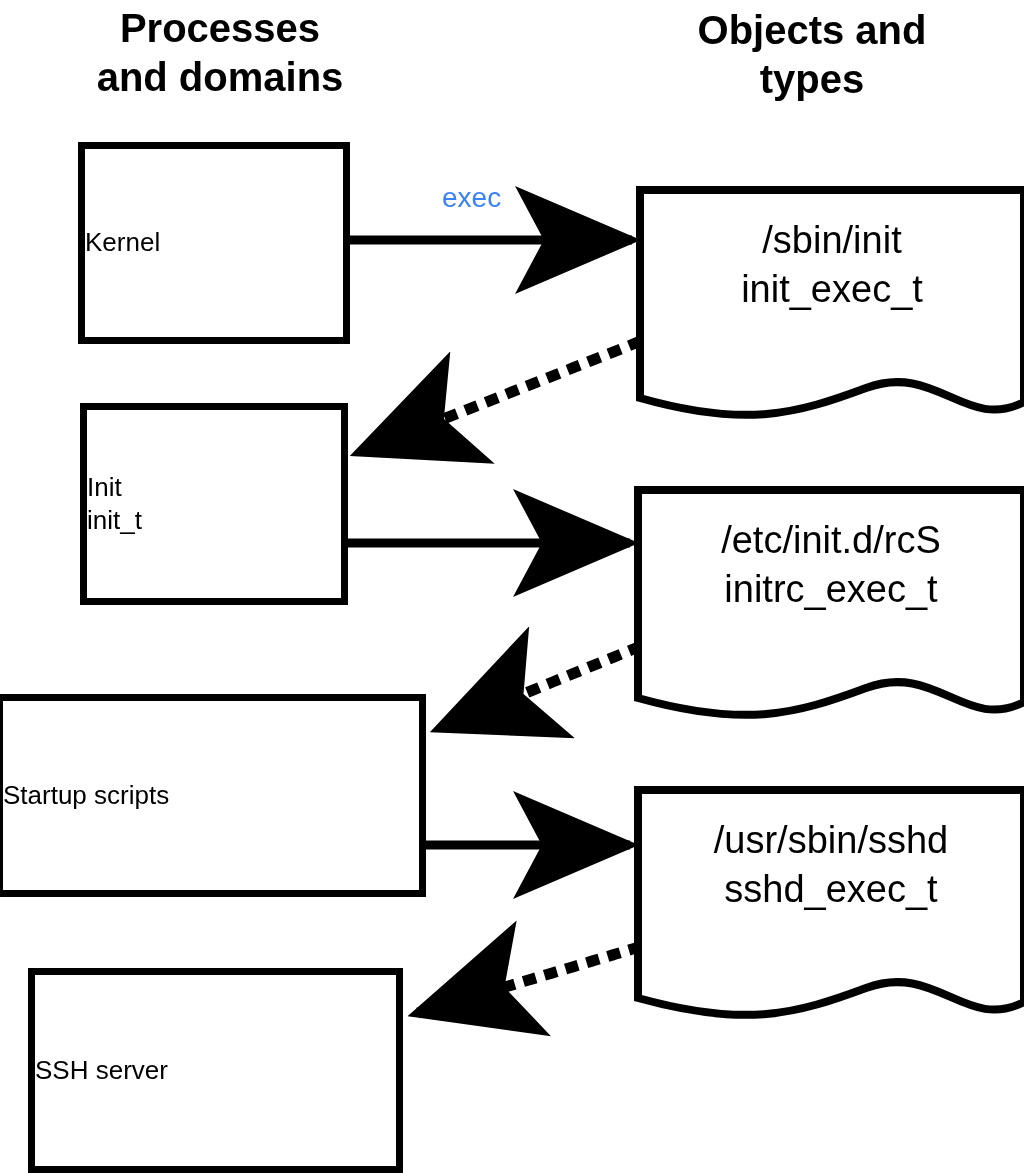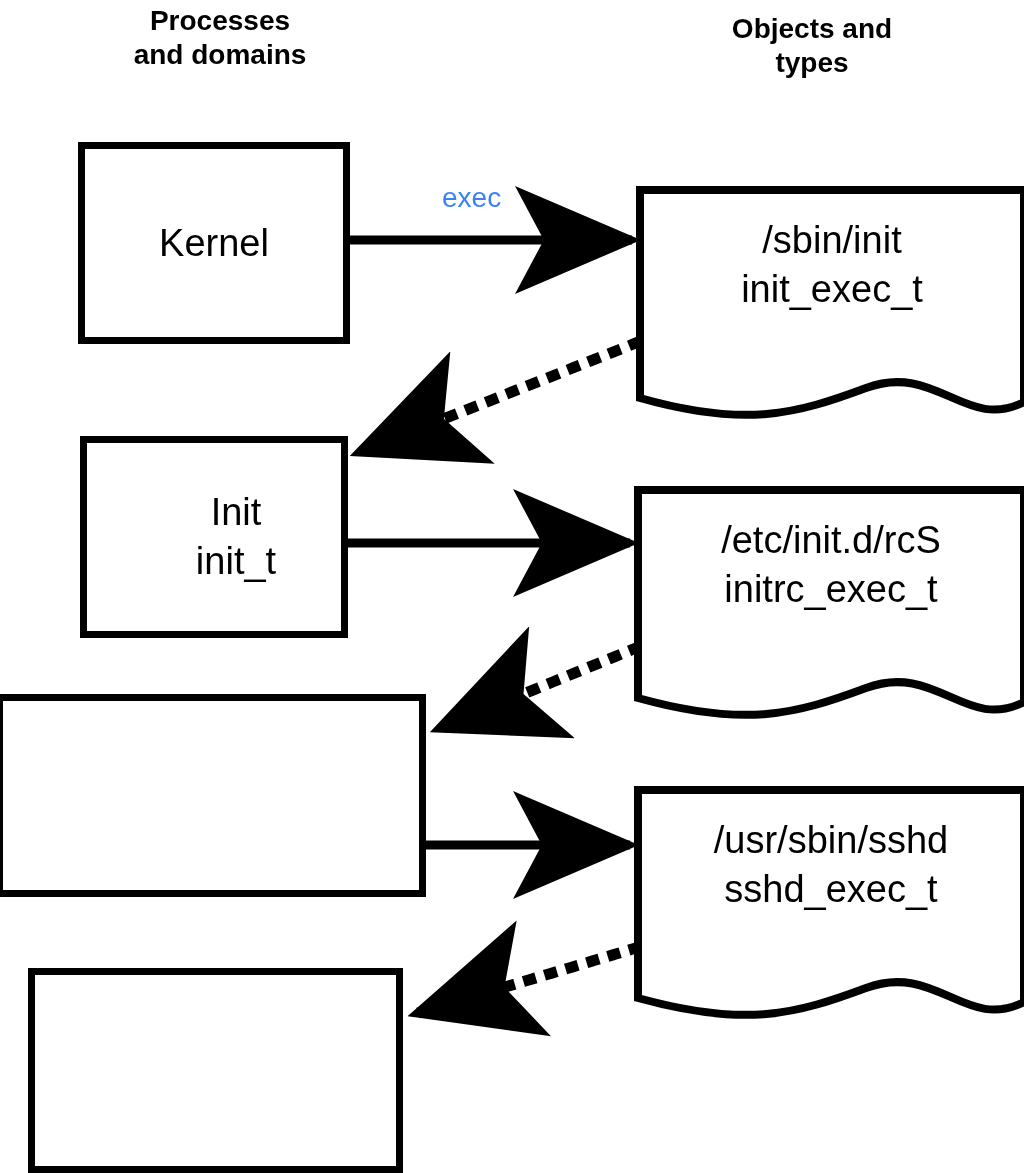--- a/index.html
+++ b/index.html
@@ -11,41 +11,40 @@
     position: relative;
     width: 1024px;
     height: 1173px;
     background: #ffffff;
     overflow: hidden;
     font-family: "Liberation Sans", "DejaVu Sans", sans-serif;
   }
   .col-header {
     position: absolute;
     font-weight: bold;
-    font-size: 28px;
+    font-size: 40px;
     line-height: 1.22;
     color: #000000;
     text-align: center;
     white-space: pre-line;
     letter-spacing: 0px;
   }
   #header-left  { left: 20px;  top: 4px;  width: 400px; }
-  #header-right { left: 600px; top: 12px;  width: 424px; }
+  #header-right { left: 600px; top: 6px;  width: 424px; }
 
   .node-box {
     position: absolute;
     box-sizing: border-box;
     border: 7px solid #000000;
     background: #ffffff;
     display: flex;
     flex-direction: column;
-    align-items: center;
     justify-content: center;
     color: #000000;
-    font-size: 38px;
+    font-size: 26px;
     line-height: 1.28;
     z-index: 3;
   }
   .node-box .l1, .node-box .l2 { display: block; white-space: nowrap; }
 
   .doc-shape {
     position: absolute;
     z-index: 3;
   }
   .doc-shape svg { display: block; overflow: visible; }
@@ -118,29 +117,31 @@
       <line x1="636" y1="948" x2="418" y2="1013" stroke="#000000" stroke-width="11" stroke-dasharray="2 20" stroke-linecap="square" marker-end="url(#arrowDotted)"></line>
     </g>
   </svg>
 
   <div class="edge-label" style="left:442px; top:182px;">exec</div>
 
   <div class="node-box" style="left:78px; top:142px; width:272px; height:202px;">
     <span class="l1">Kernel</span>
   </div>
 
-  <div class="node-box" style="left:80px; top:436px; width:268px; height:202px;padding-left:44px;">
+  <div class="node-box" style="left:80px; top:403px; width:268px; height:202px;">
     <span class="l1">Init</span>
     <span class="l2">init_t</span>
   </div>
 
   <div class="node-box" style="left:-4px; top:694px; width:430px; height:203px;">
+    <span class="l1">Startup scripts</span>
   </div>
 
   <div class="node-box" style="left:28px; top:968px; width:375px; height:205px;">
+    <span class="l1">SSH server</span>
   </div>
 
   <div class="doc-shape" style="left:636px; top:186px; width:392px; height:246px;">
     <svg width="392" height="246" viewBox="0 0 392 246">
       <path d="M4,4 L388,4 L388,216 C330,246 300,176 230,202 C160,228 110,242 4,212 Z" fill="#ffffff" stroke="#000000" stroke-width="8" stroke-linejoin="miter"></path>
     </svg>
   </div>
   <div class="doc-label" style="left:636px; top:216px; width:392px;">
     <div>/sbin/init</div>
     <div>init_exec_t</div>

